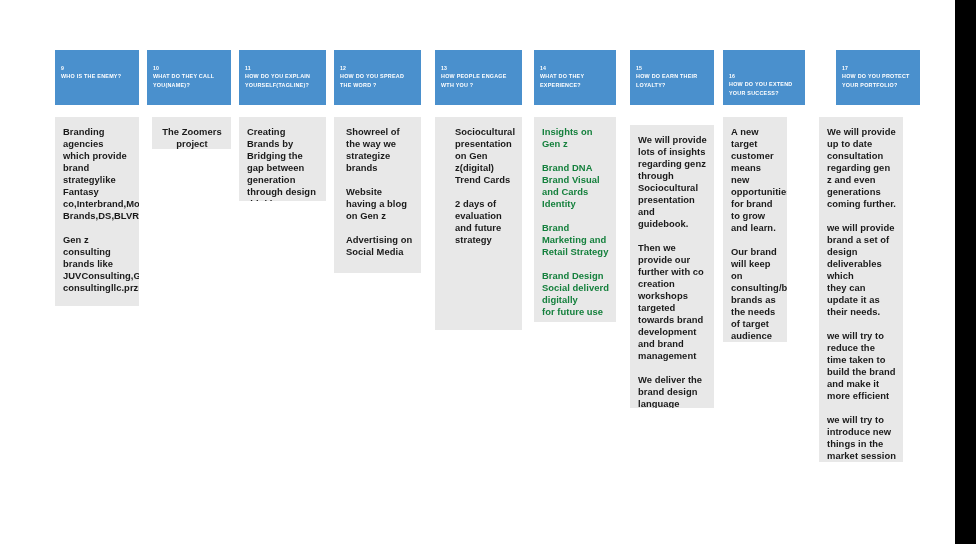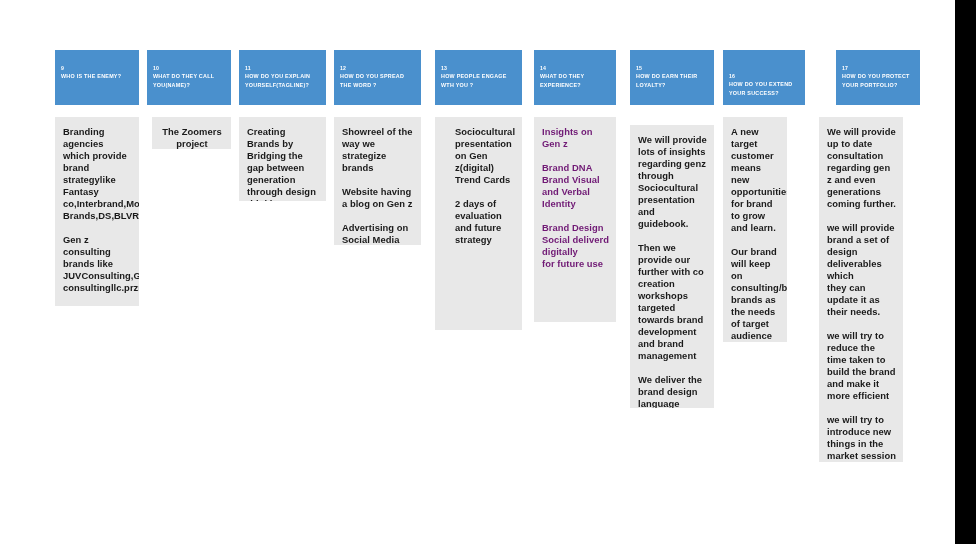--- a/index.html
+++ b/index.html
@@ -111,45 +111,46 @@
     </div>
     <div class="body-card" style="left: 239px; top: 117px; width: 87px; height: 84px; background: rgb(232, 232, 232); color: rgb(26, 26, 26);">
       <p>Creating Brands by Bridging the gap between generation through design thinking</p>
     </div>
     <div class="header-card" style="left: 334px; top: 50px; width: 87px; height: 55px; background: rgb(74, 144, 205);">
       <div class="header-inner" style="top: 14px;">
         <div class="hdr-num">12</div>
         <div class="hdr-title">HOW DO YOU SPREAD THE WORD ?</div>
       </div>
     </div>
-    <div class="body-card" style="left: 334px; top: 117px; width: 87px; height: 128px; background: rgb(232, 232, 232); color: rgb(26, 26, 26);">
+    <div class="body-card" style="left: 334px; top: 117px; width: 87px; height: 156px; background: rgb(232, 232, 232); color: rgb(26, 26, 26); padding-left: 12px;">
       <p>Showreel of the way we strategize brands</p>
       <p>Website having a blog on Gen z</p>
       <p>Advertising on Social Media</p>
     </div>
     <div class="header-card" style="left: 435px; top: 50px; width: 87px; height: 55px; background: rgb(74, 144, 205);">
       <div class="header-inner" style="top: 14px;">
         <div class="hdr-num">13</div>
         <div class="hdr-title">HOW PEOPLE ENGAGE WTH YOU ?</div>
       </div>
     </div>
     <div class="body-card" style="left: 435px; top: 117px; width: 87px; height: 213px; background: rgb(232, 232, 232); color: rgb(26, 26, 26); padding-left: 20px;">
       <p>Sociocultural presentation on Gen z(digital) Trend Cards</p>
       <p>2 days of evaluation and future strategy</p>
     </div>
     <div class="header-card" style="left: 534px; top: 50px; width: 82px; height: 55px; background: rgb(74, 144, 205);">
       <div class="header-inner" style="top: 14px;">
         <div class="hdr-num">14</div>
         <div class="hdr-title">WHAT DO THEY EXPERIENCE?</div>
       </div>
     </div>
-    <div class="body-card" style="left: 534px; top: 117px; width: 82px; height: 205px; background: rgb(232, 232, 232); color: #701a75;">
+    <div class="body-card" style="left: 534px; top: 117px; width: 82px; height: 205px; background: rgb(232, 232, 232); color: #15803d;">
       <p>Insights on Gen z</p>
       <p>Brand DNA
-Brand Visual and Verbal Identity</p>
+Brand Visual and Cards Identity</p>
+      <p>Brand Marketing and Retail Strategy</p>
       <p>Brand Design Social deliverd digitally
 for future use</p>
     </div>
     <div class="header-card" style="left: 630px; top: 50px; width: 84px; height: 55px; background: rgb(74, 144, 205);">
       <div class="header-inner" style="top: 14px;">
         <div class="hdr-num">15</div>
         <div class="hdr-title">HOW DO EARN THEIR LOYALTY?</div>
       </div>
     </div>
     <div class="body-card" style="left: 630px; top: 125px; width: 84px; height: 283px; background: rgb(232, 232, 232); color: rgb(26, 26, 26);">

